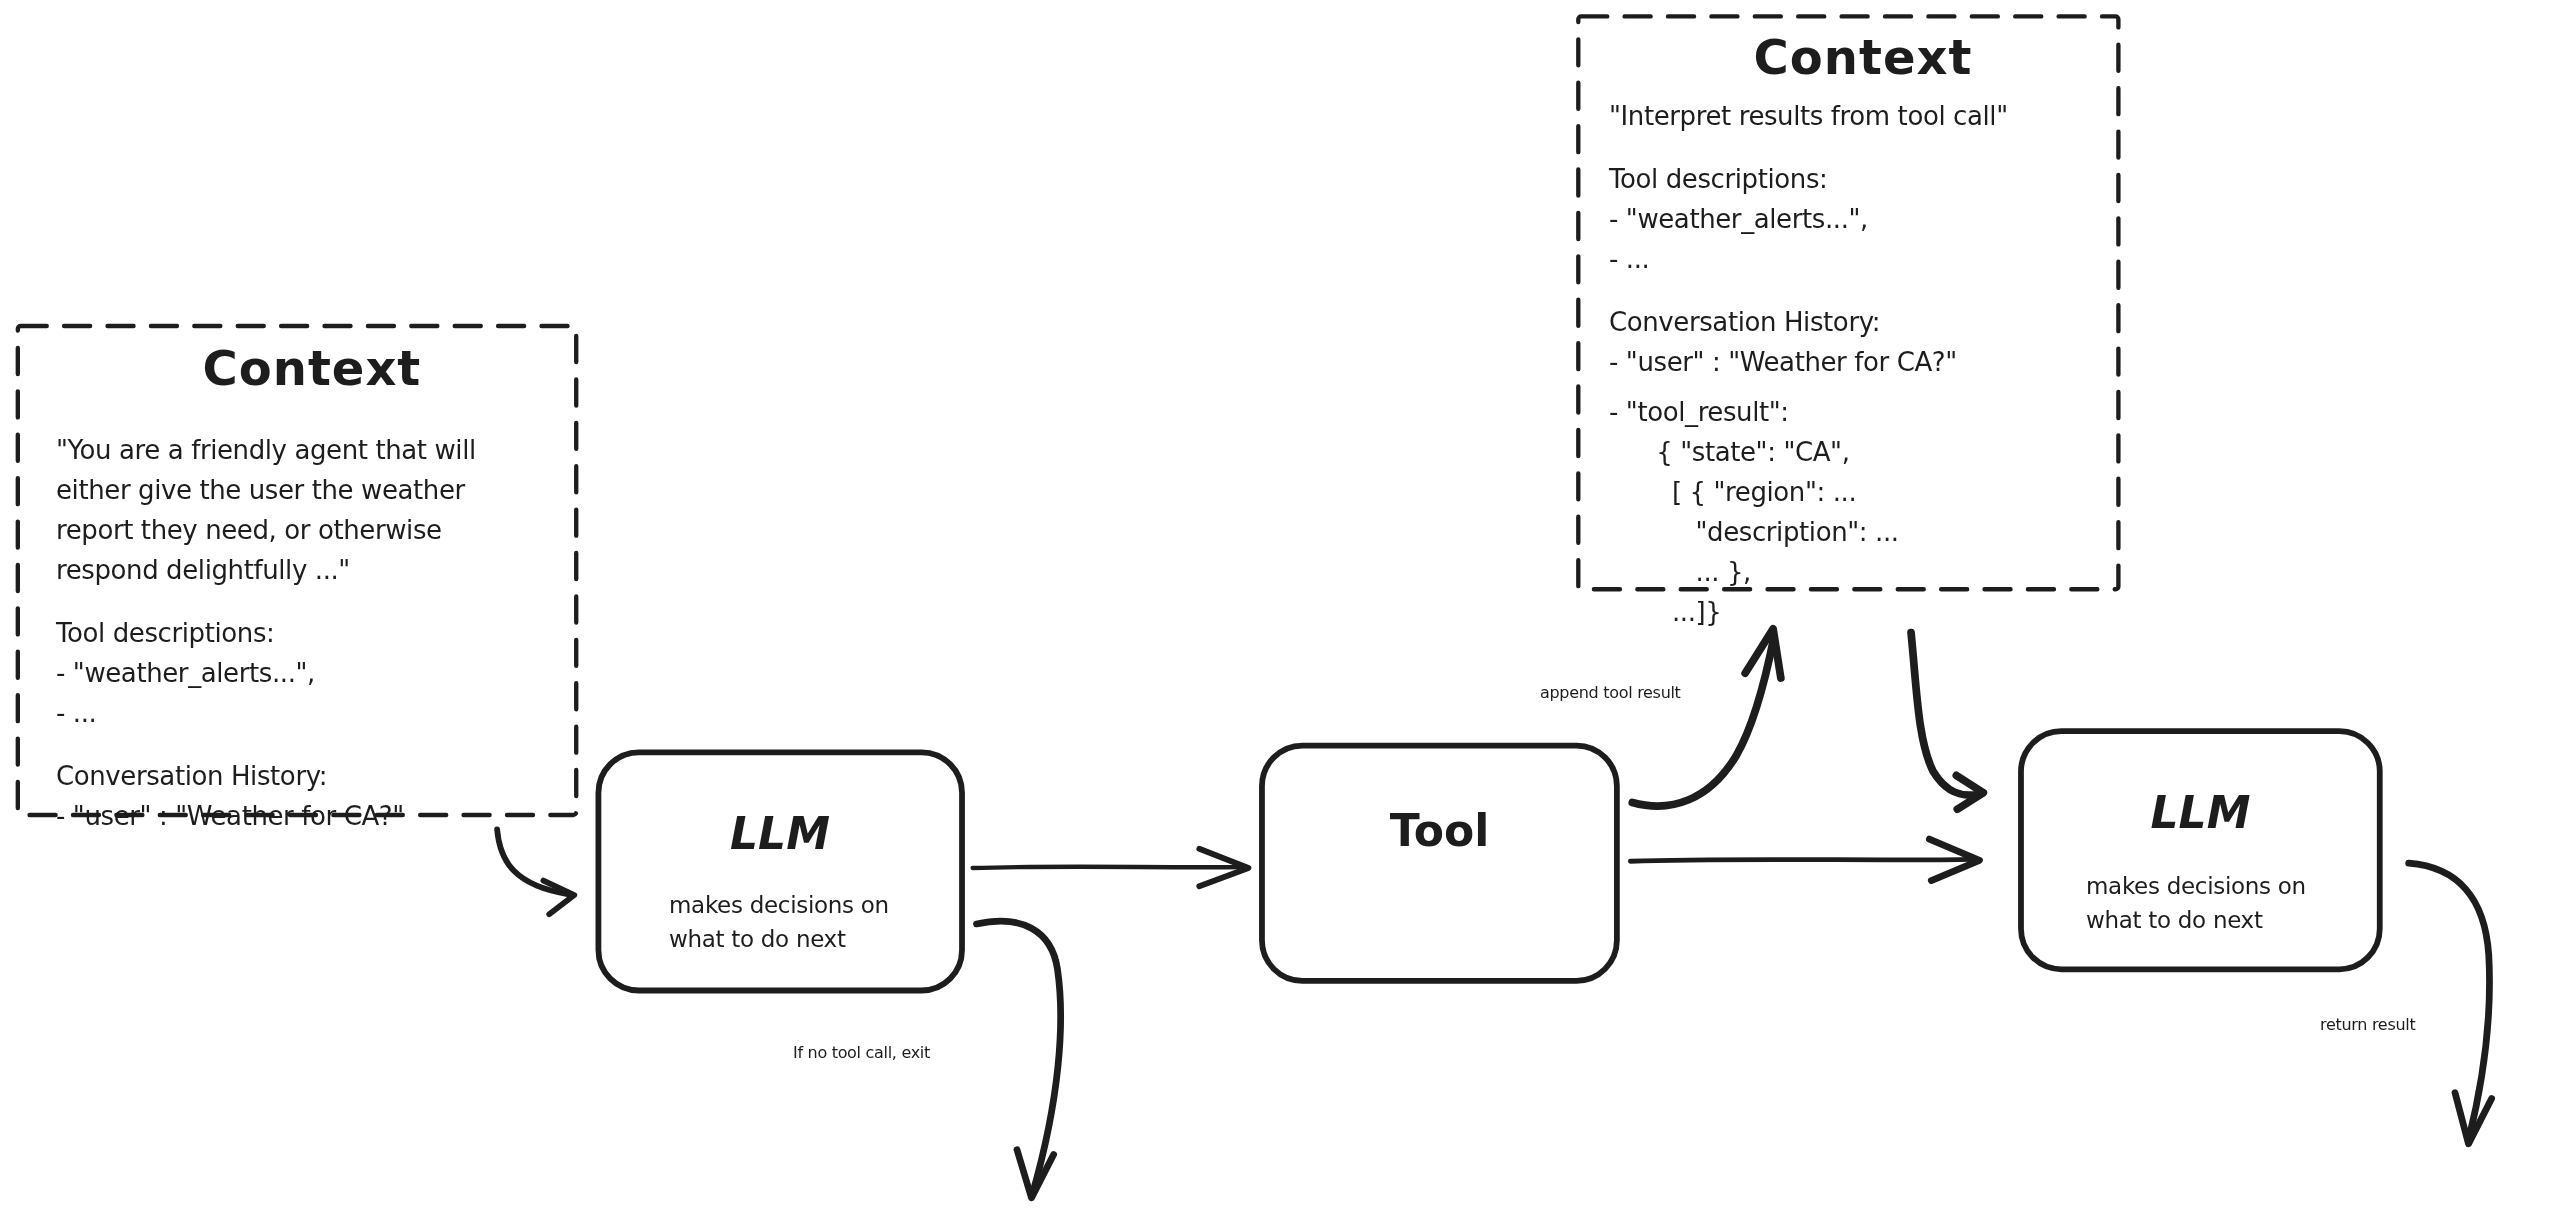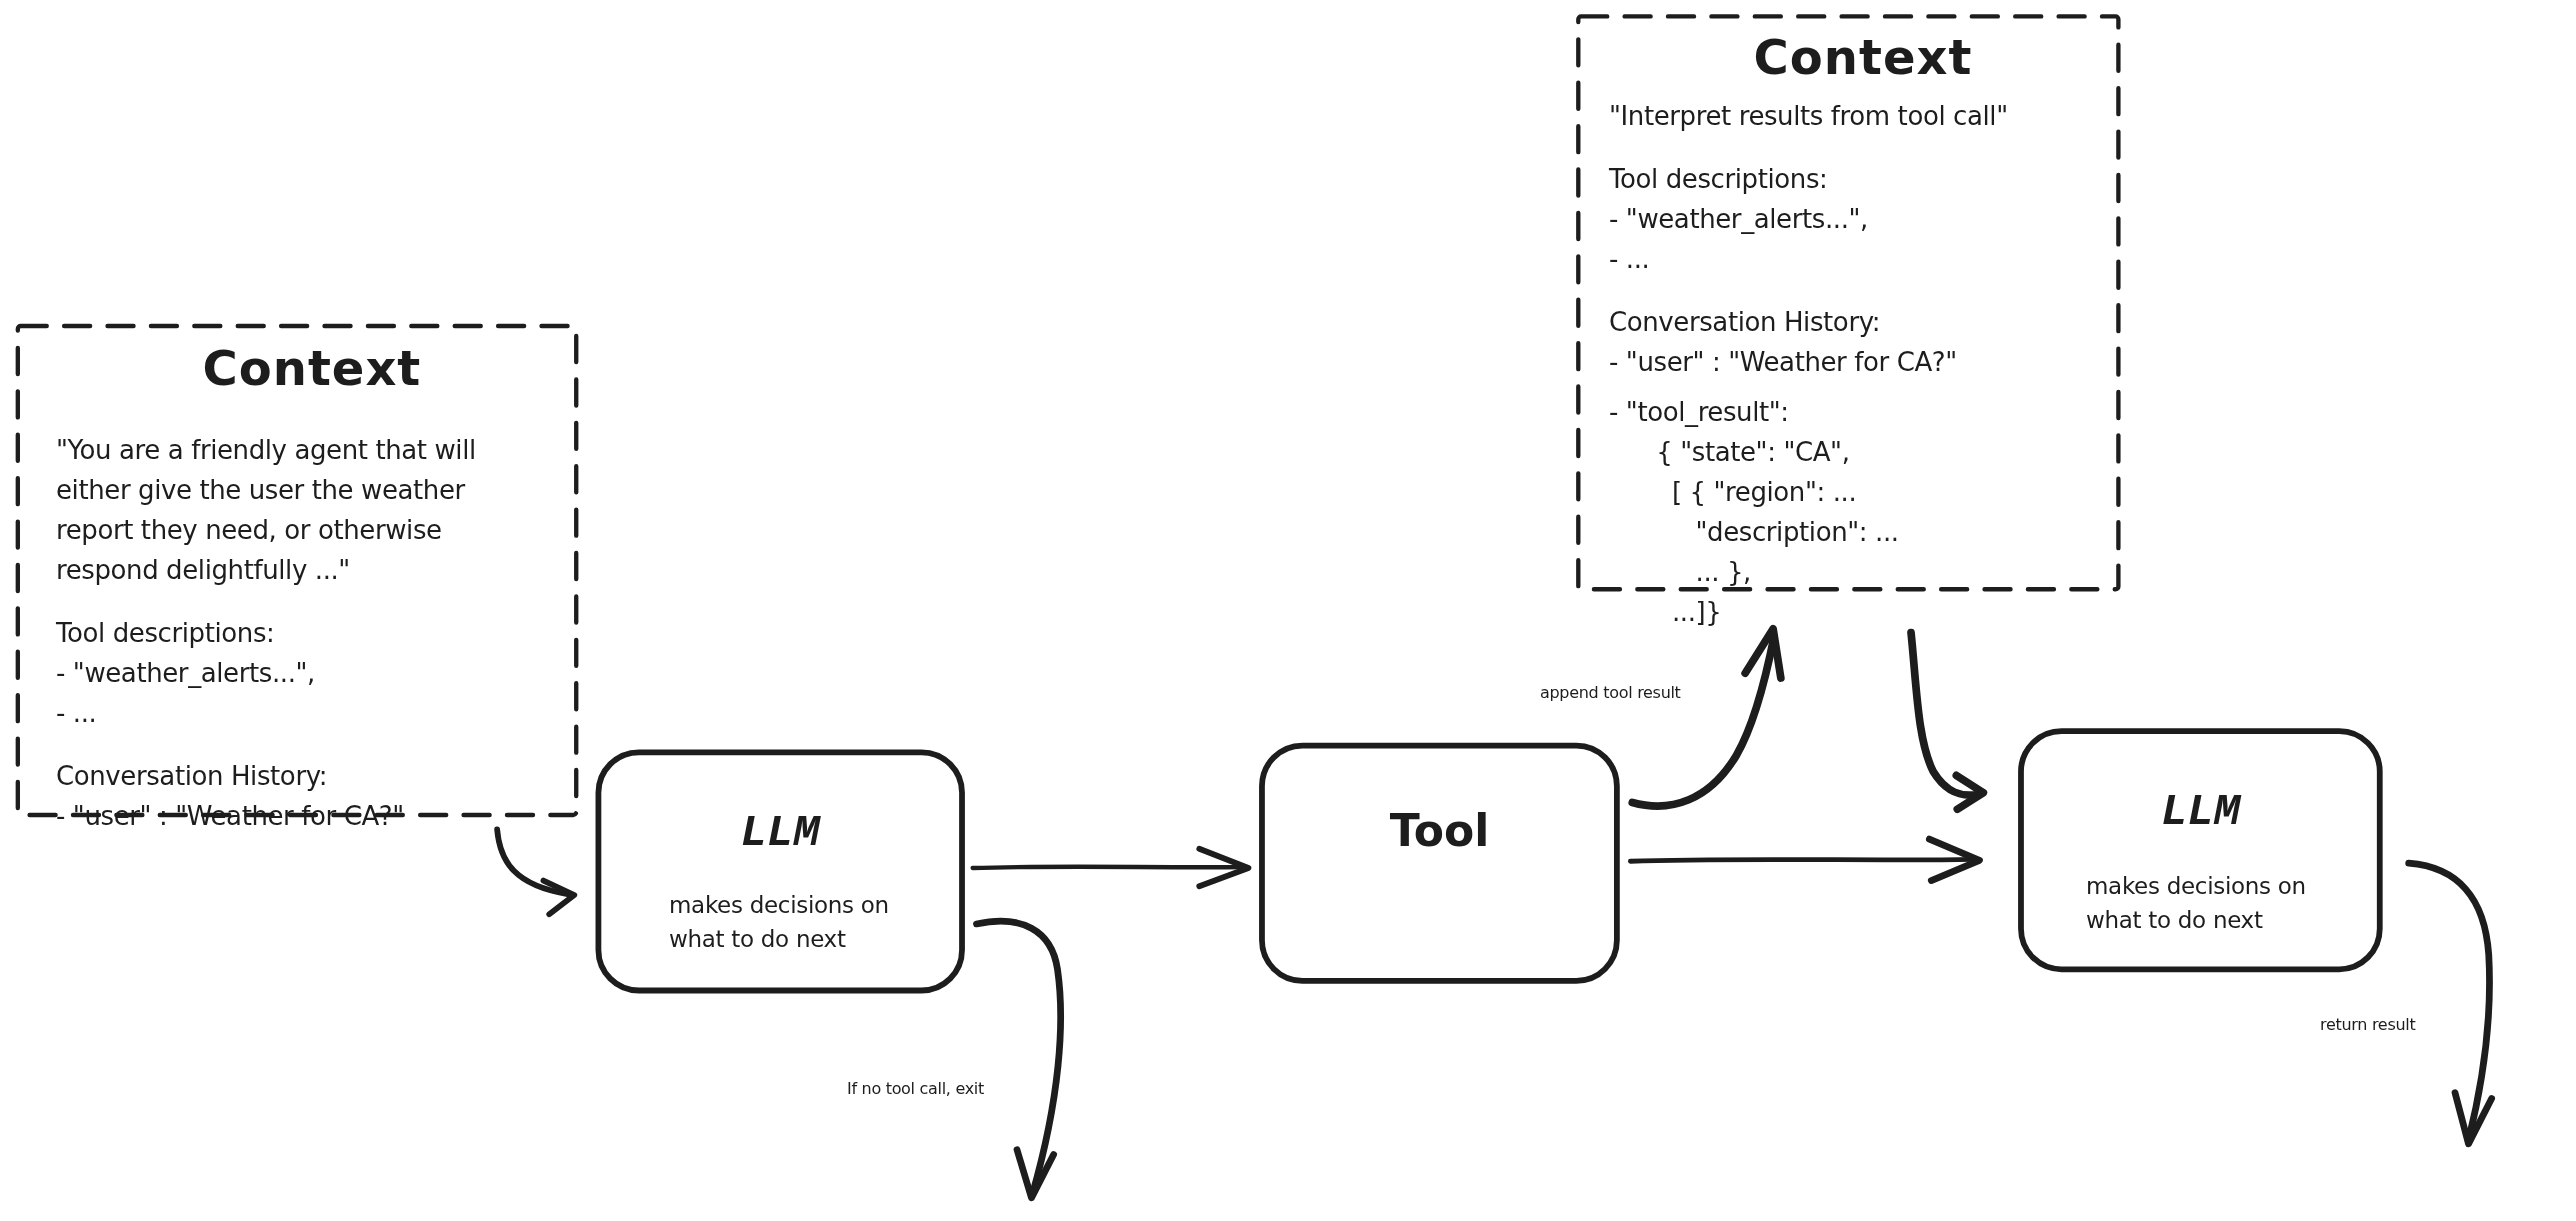--- a/index.html
+++ b/index.html
@@ -18,21 +18,21 @@
     font-size:48px;font-weight:bold;
     letter-spacing:1px;
     white-space:pre;
     padding-left:15px;
   }
   .ctx-body{font-size:26px;line-height:40px;letter-spacing:-0.4px;}
   .ctx-body .para{white-space:pre;margin:0 0 23px 0;}
   .node-title{
     text-align:center;font-size:44px;font-weight:bold;white-space:pre;
   }
-  .node-title.italic{font-style:italic;font-family:Liberation Mono, monospace;}
+  .node-title.italic{font-style:italic;}
   .node-sub{font-size:23px;line-height:34px;white-space:pre;letter-spacing:-0.3px;}
   .edge-label{font-size:16px;white-space:pre;letter-spacing:-0.3px;}
 </style>
 </head>
 <body>
 
 <div class="stage">
 
   <svg width="2576" height="1221" viewBox="0 0 2670 1266" fill="none" stroke="#1d1d1d" stroke-linecap="round" stroke-linejoin="round">
 
@@ -98,17 +98,17 @@
   <div class="abs node-sub" style="left:669px;top:888px;">makes decisions on
 what to do next</div>
 
   <div class="abs node-title" style="left:1262px;top:797px;width:355px;margin-top:8px;">Tool</div>
 
   <div class="abs node-title italic" style="left:2021px;top:787px;width:359px;">LLM</div>
   <div class="abs node-sub" style="left:2086px;top:869px;">makes decisions on
 what to do next</div>
 
   <div class="abs edge-label" style="left:1540px;top:683px;">append tool result</div>
-  <div class="abs edge-label" style="left:847px;top:1043px;margin-top:36px;">If no tool call, exit</div>
+  <div class="abs edge-label" style="left:793px;top:1043px;">If no tool call, exit</div>
   <div class="abs edge-label" style="left:2320px;top:1015px;">return result</div>
 
 </div>
 
 
 </body></html>

